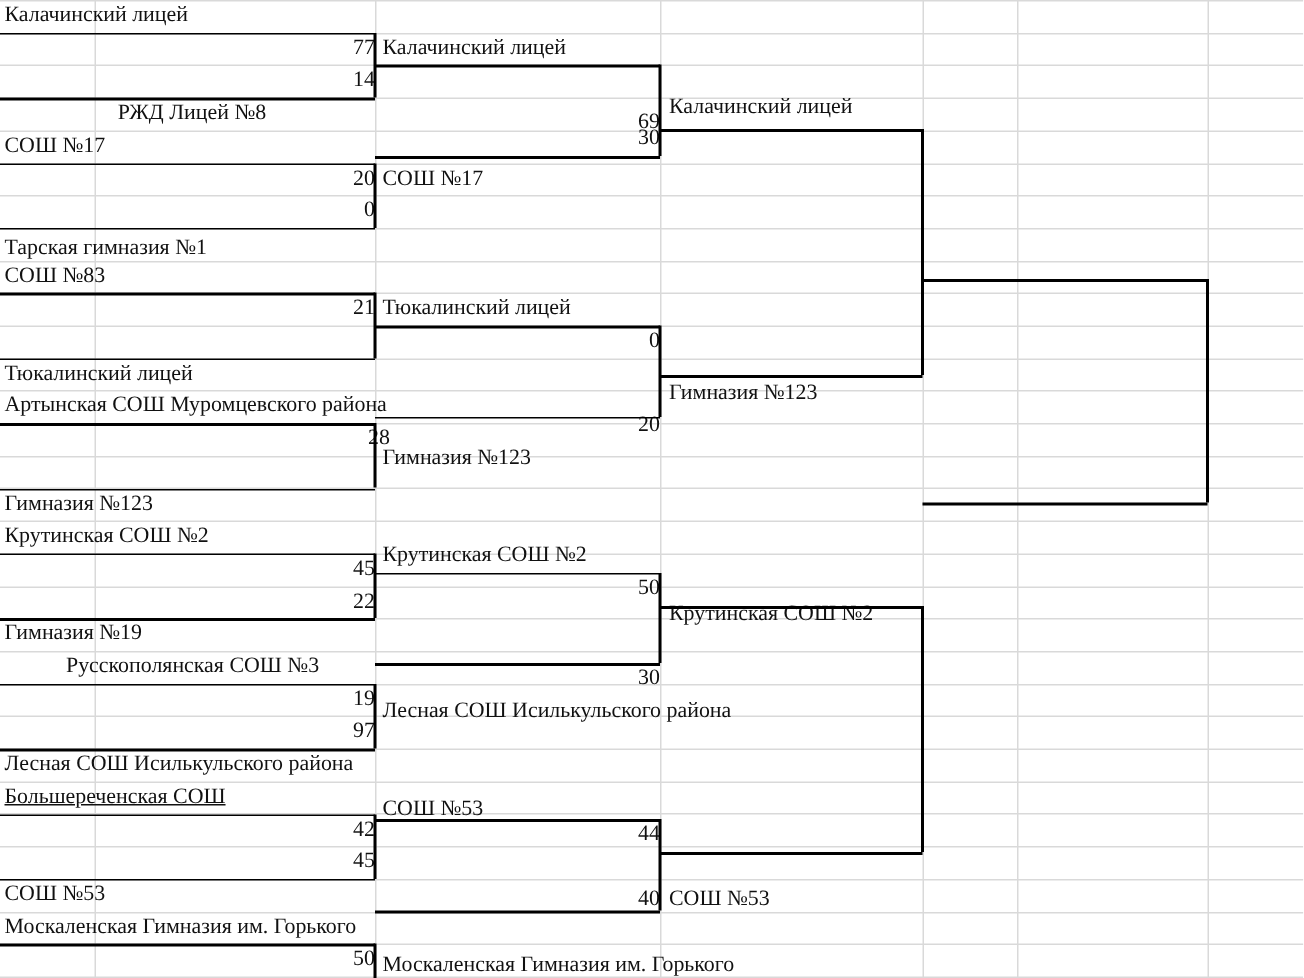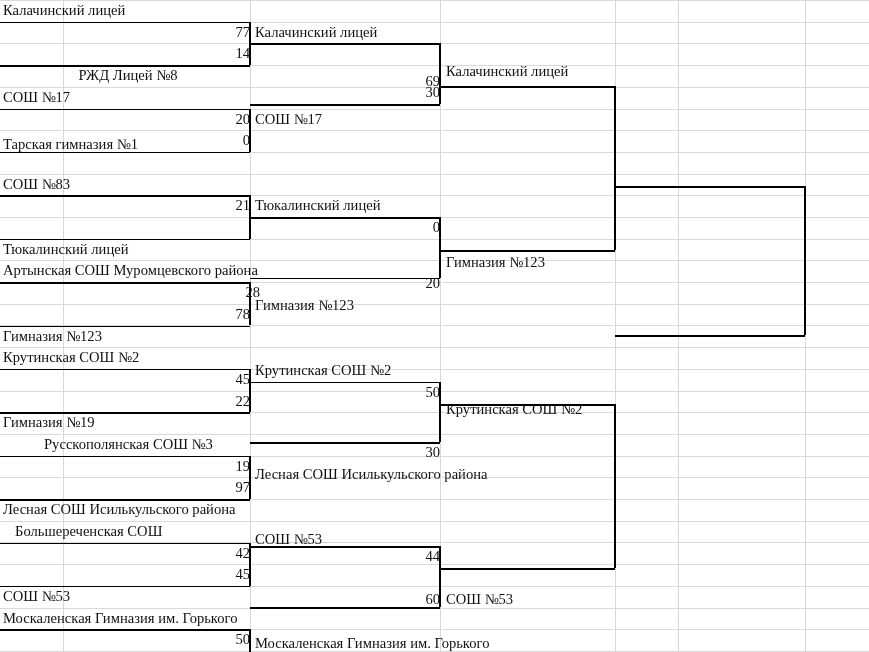--- a/index.html
+++ b/index.html
@@ -74,40 +74,39 @@
       <div class="grid-v" style="left:250px"></div>
       <div class="grid-v" style="left:440px"></div>
       <div class="grid-v" style="left:615px"></div>
       <div class="grid-v" style="left:678px"></div>
       <div class="grid-v" style="left:805px"></div>
     </div>
 
   <div class="cell team" style="left:0px;top:0px;width:250px;">Калачинский лицей</div>
   <div class="cell team" style="left:0px;top:65.1px;width:250px;text-align:center;">РЖД Лицей №8</div>
   <div class="cell team" style="left:0px;top:86.8px;width:250px;">СОШ №17</div>
-  <div class="cell team" style="left:0px;top:134px;width:250px;">Тарская гимназия №1</div>
+  <div class="cell team" style="left:0px;top:155px;width:250px;">Тарская гимназия №1</div>
   <div class="cell team" style="left:0px;top:173.6px;width:250px;">СОШ №83</div>
   <div class="cell team" style="left:0px;top:238.7px;width:250px;">Тюкалинский лицей</div>
   <div class="cell team" style="left:0px;top:260.4px;width:440px;">Артынская СОШ Муромцевского района</div>
   <div class="cell team" style="left:0px;top:325.5px;width:250px;">Гимназия №123</div>
   <div class="cell team" style="left:0px;top:347.2px;width:250px;">Крутинская СОШ №2</div>
   <div class="cell team" style="left:0px;top:412.3px;width:250px;">Гимназия №19</div>
   <div class="cell team" style="left:0px;top:434.0px;width:250px;padding-left:44px;">Русскополянская СОШ №3</div>
   <div class="cell team" style="left:0px;top:499.1px;width:330px;">Лесная СОШ Исилькульского района</div>
-  <div class="cell team" style="left:12px;top:520.8px;width:250px;">Большереченская СОШ</div>
+  <div class="cell team" style="left:0px;top:520.8px;width:250px;text-decoration:underline;">Большереченская СОШ</div>
   <div class="cell team" style="left:0px;top:585.9px;width:250px;">СОШ №53</div>
   <div class="cell team" style="left:0px;top:607.6px;width:330px;">Москаленская Гимназия им. Горького</div>
 
   <div class="cell score" style="left:63px;top:21.7px;width:187px;">77</div>
   <div class="cell score" style="left:63px;top:43.4px;width:187px;">14</div>
   <div class="cell score" style="left:63px;top:108.5px;width:187px;">20</div>
   <div class="cell score" style="left:63px;top:130.2px;width:187px;">0</div>
   <div class="cell score" style="left:63px;top:195.3px;width:187px;">21</div>
   <div class="cell score" style="left:73px;top:282.1px;width:187px;text-align:right;">28</div>
-  <div class="cell score" style="left:63px;top:303.8px;width:187px;">78</div>
   <div class="cell score" style="left:63px;top:368.9px;width:187px;">45</div>
   <div class="cell score" style="left:63px;top:390.6px;width:187px;">22</div>
   <div class="cell score" style="left:63px;top:455.7px;width:187px;">19</div>
   <div class="cell score" style="left:63px;top:477.4px;width:187px;">97</div>
   <div class="cell score" style="left:63px;top:542.5px;width:187px;">42</div>
   <div class="cell score" style="left:63px;top:564.2px;width:187px;">45</div>
   <div class="cell score" style="left:63px;top:629.3px;width:187px;">50</div>
   <div class="cell score" style="left:63px;top:651.0px;width:187px;">42</div>
 
   <div class="cell team" style="left:252px;top:21.7px;width:220px;">Калачинский лицей</div>
@@ -119,21 +118,21 @@
   <div class="cell team" style="left:252px;top:529.1px;width:250px;">СОШ №53</div>
   <div class="cell team" style="left:252px;top:633.0px;width:330px;">Москаленская Гимназия им. Горького</div>
 
   <div class="cell score" style="left:252px;top:43.4px;width:188px;margin-top:28px;">69</div>
   <div class="cell score" style="left:252px;top:82.2px;width:188px;">30</div>
   <div class="cell score" style="left:252px;top:217.0px;width:188px;">0</div>
   <div class="cell score" style="left:252px;top:273.4px;width:188px;">20</div>
   <div class="cell score" style="left:252px;top:381.9px;width:188px;">50</div>
   <div class="cell score" style="left:252px;top:442.3px;width:188px;">30</div>
   <div class="cell score" style="left:252px;top:546.4px;width:188px;">44</div>
-  <div class="cell score" style="left:252px;top:589.0px;width:188px;">60</div>
+  <div class="cell score" style="left:252px;top:589.0px;width:188px;">40</div>
 
   <div class="cell team" style="left:443px;top:60.5px;width:170px;">Калачинский лицей</div>
   <div class="cell team" style="left:443px;top:251.8px;width:170px;">Гимназия №123</div>
   <div class="cell team" style="left:443px;top:399.2px;width:170px;">Крутинская СОШ №2</div>
   <div class="cell team" style="left:443px;top:589.0px;width:170px;">СОШ №53</div>
 
   <div class="cell score" style="left:443px;top:82.2px;width:172px;"></div>
   <div class="cell score" style="left:443px;top:230.1px;width:172px;"></div>
   <div class="cell score" style="left:443px;top:420.9px;width:172px;"></div>
   <div class="cell score" style="left:443px;top:567.3px;width:172px;"></div>

